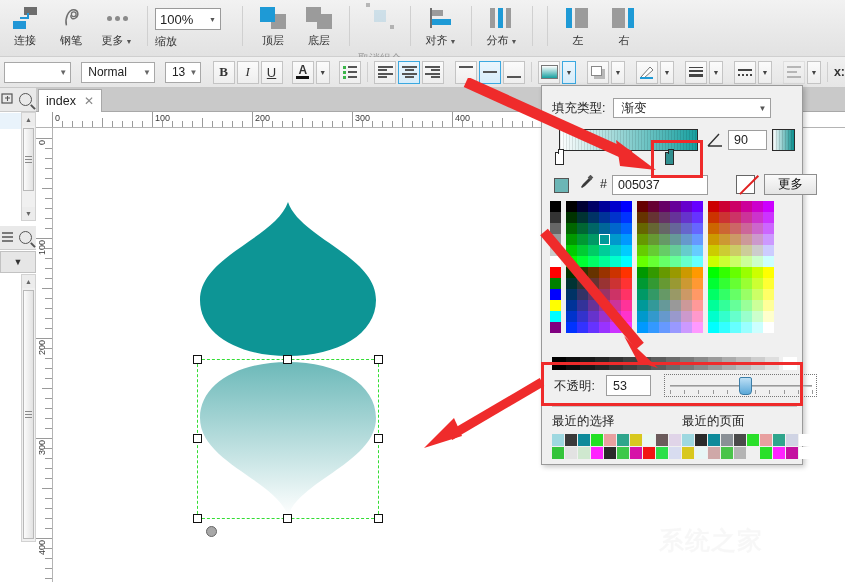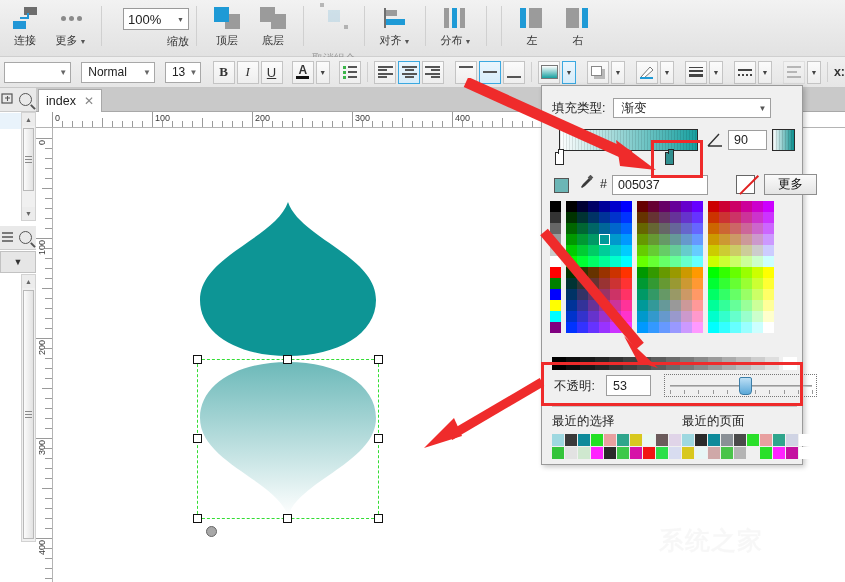--- a/index.html
+++ b/index.html
@@ -77,21 +77,21 @@
   .ico-side .bar { width:6px; background:#1e9ad6; }
   .ico-side .blk { width:13px; background:#9b9b9b; margin-left:3px; }
   .ico-side.right .bar { order:2; margin-left:3px; }
   .ico-side.right .blk { order:1; margin-left:0; }
 
   .zoombox {
     width:66px; height:22px; margin-top:8px; background:#fff;
     border:1px solid #9a9a9a; display:flex; align-items:center;
     justify-content:space-between; padding:0 4px; font-size:13px; color:#222;
   }
-  .zoomwrap { width:80px; display:flex; flex-direction:column; align-items:flex-end; }
+  .zoomwrap { width:80px; display:flex; flex-direction:column; align-items:flex-start; }
   .zoomwrap .lbl { font-size:11px; margin-top:4px; color:#333; }
 
   
   .fmtbar {
     position:absolute; left:0; top:57px; width:845px; height:31px;
     background: linear-gradient(#f0f0f0,#e6e6e6);
     border-bottom:1px solid #c8c8c8;
     display:flex; align-items:center; padding-left:2px; gap:2px;
   }
   .fsel {
@@ -217,20 +217,29 @@
       <div class="tbtn">
         <div class="ic">
           <div class="ico-connect">
               <i class="b1"></i>
               <i class="ln2"></i>
               <i class="ln"></i>
               <i class="b2"></i>
             </div>
         </div>
         <div class="lbl">连接</div>
+      </div>
+      <div class="tbtn">
+        <div class="ic">
+          <svg class="ico-pen" viewBox="0 0 24 24">
+              <path d="M7 20 C5 13, 9 3, 15 3 C20 3, 21 9, 17 12 C14 14, 11 12, 12 9" fill="none" stroke="#6f6f6f" stroke-width="1.6"></path>
+              <circle cx="15" cy="8" r="2.6" fill="none" stroke="#6f6f6f" stroke-width="1.4"></circle>
+            </svg>
+        </div>
+        <div class="lbl">钢笔</div>
       </div>
       <div class="tbtn">
         <div class="ic">
           <div class="ico-dots">
               <span></span>
               <span></span>
               <span></span>
             </div>
         </div>
         <div class="lbl">

